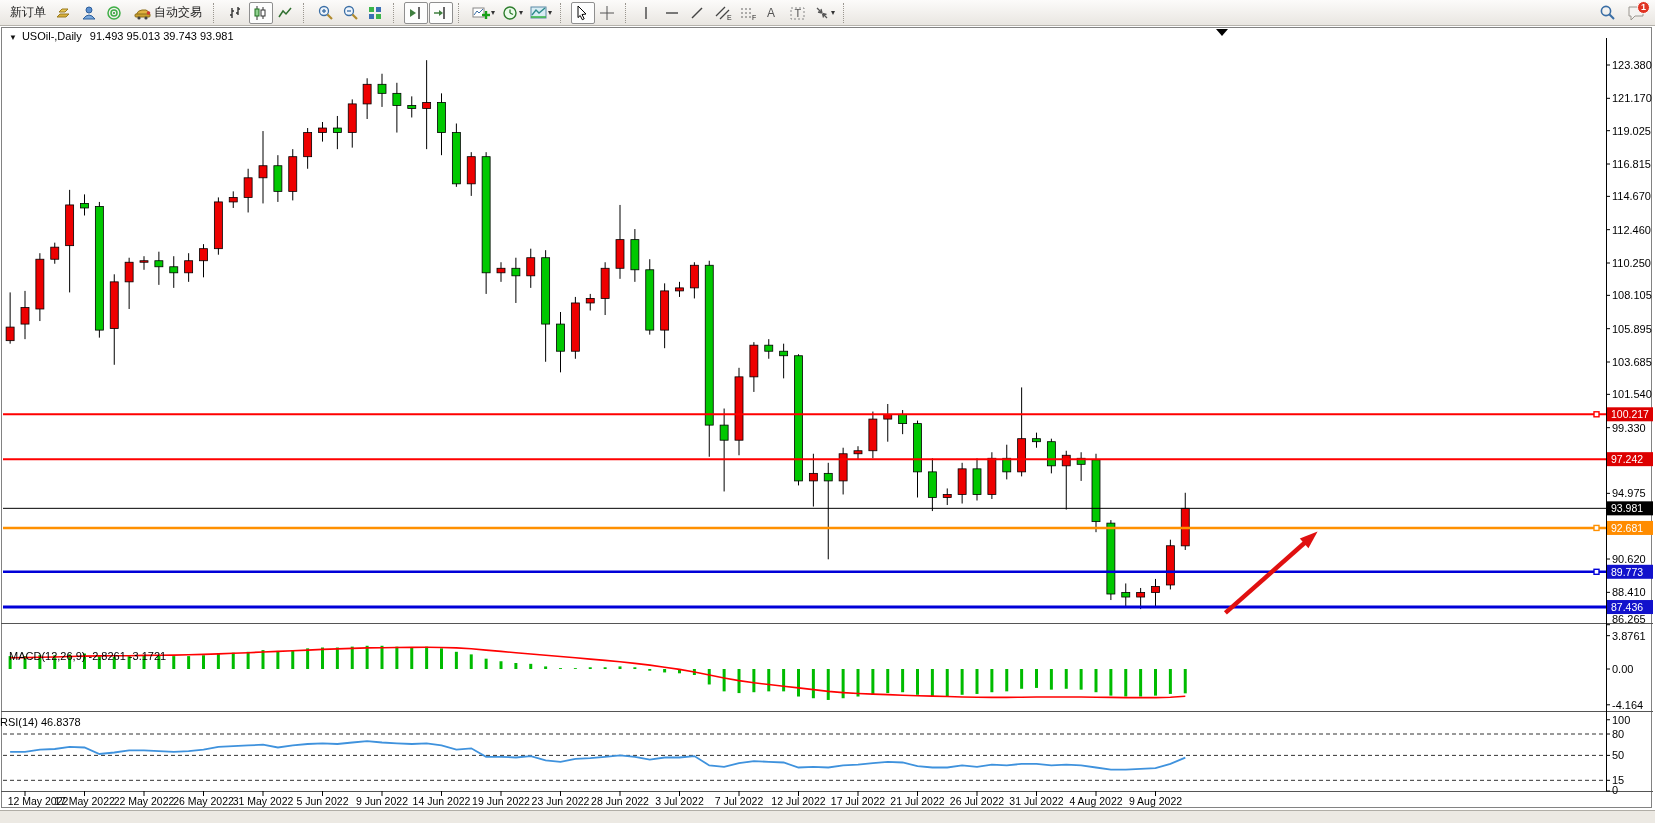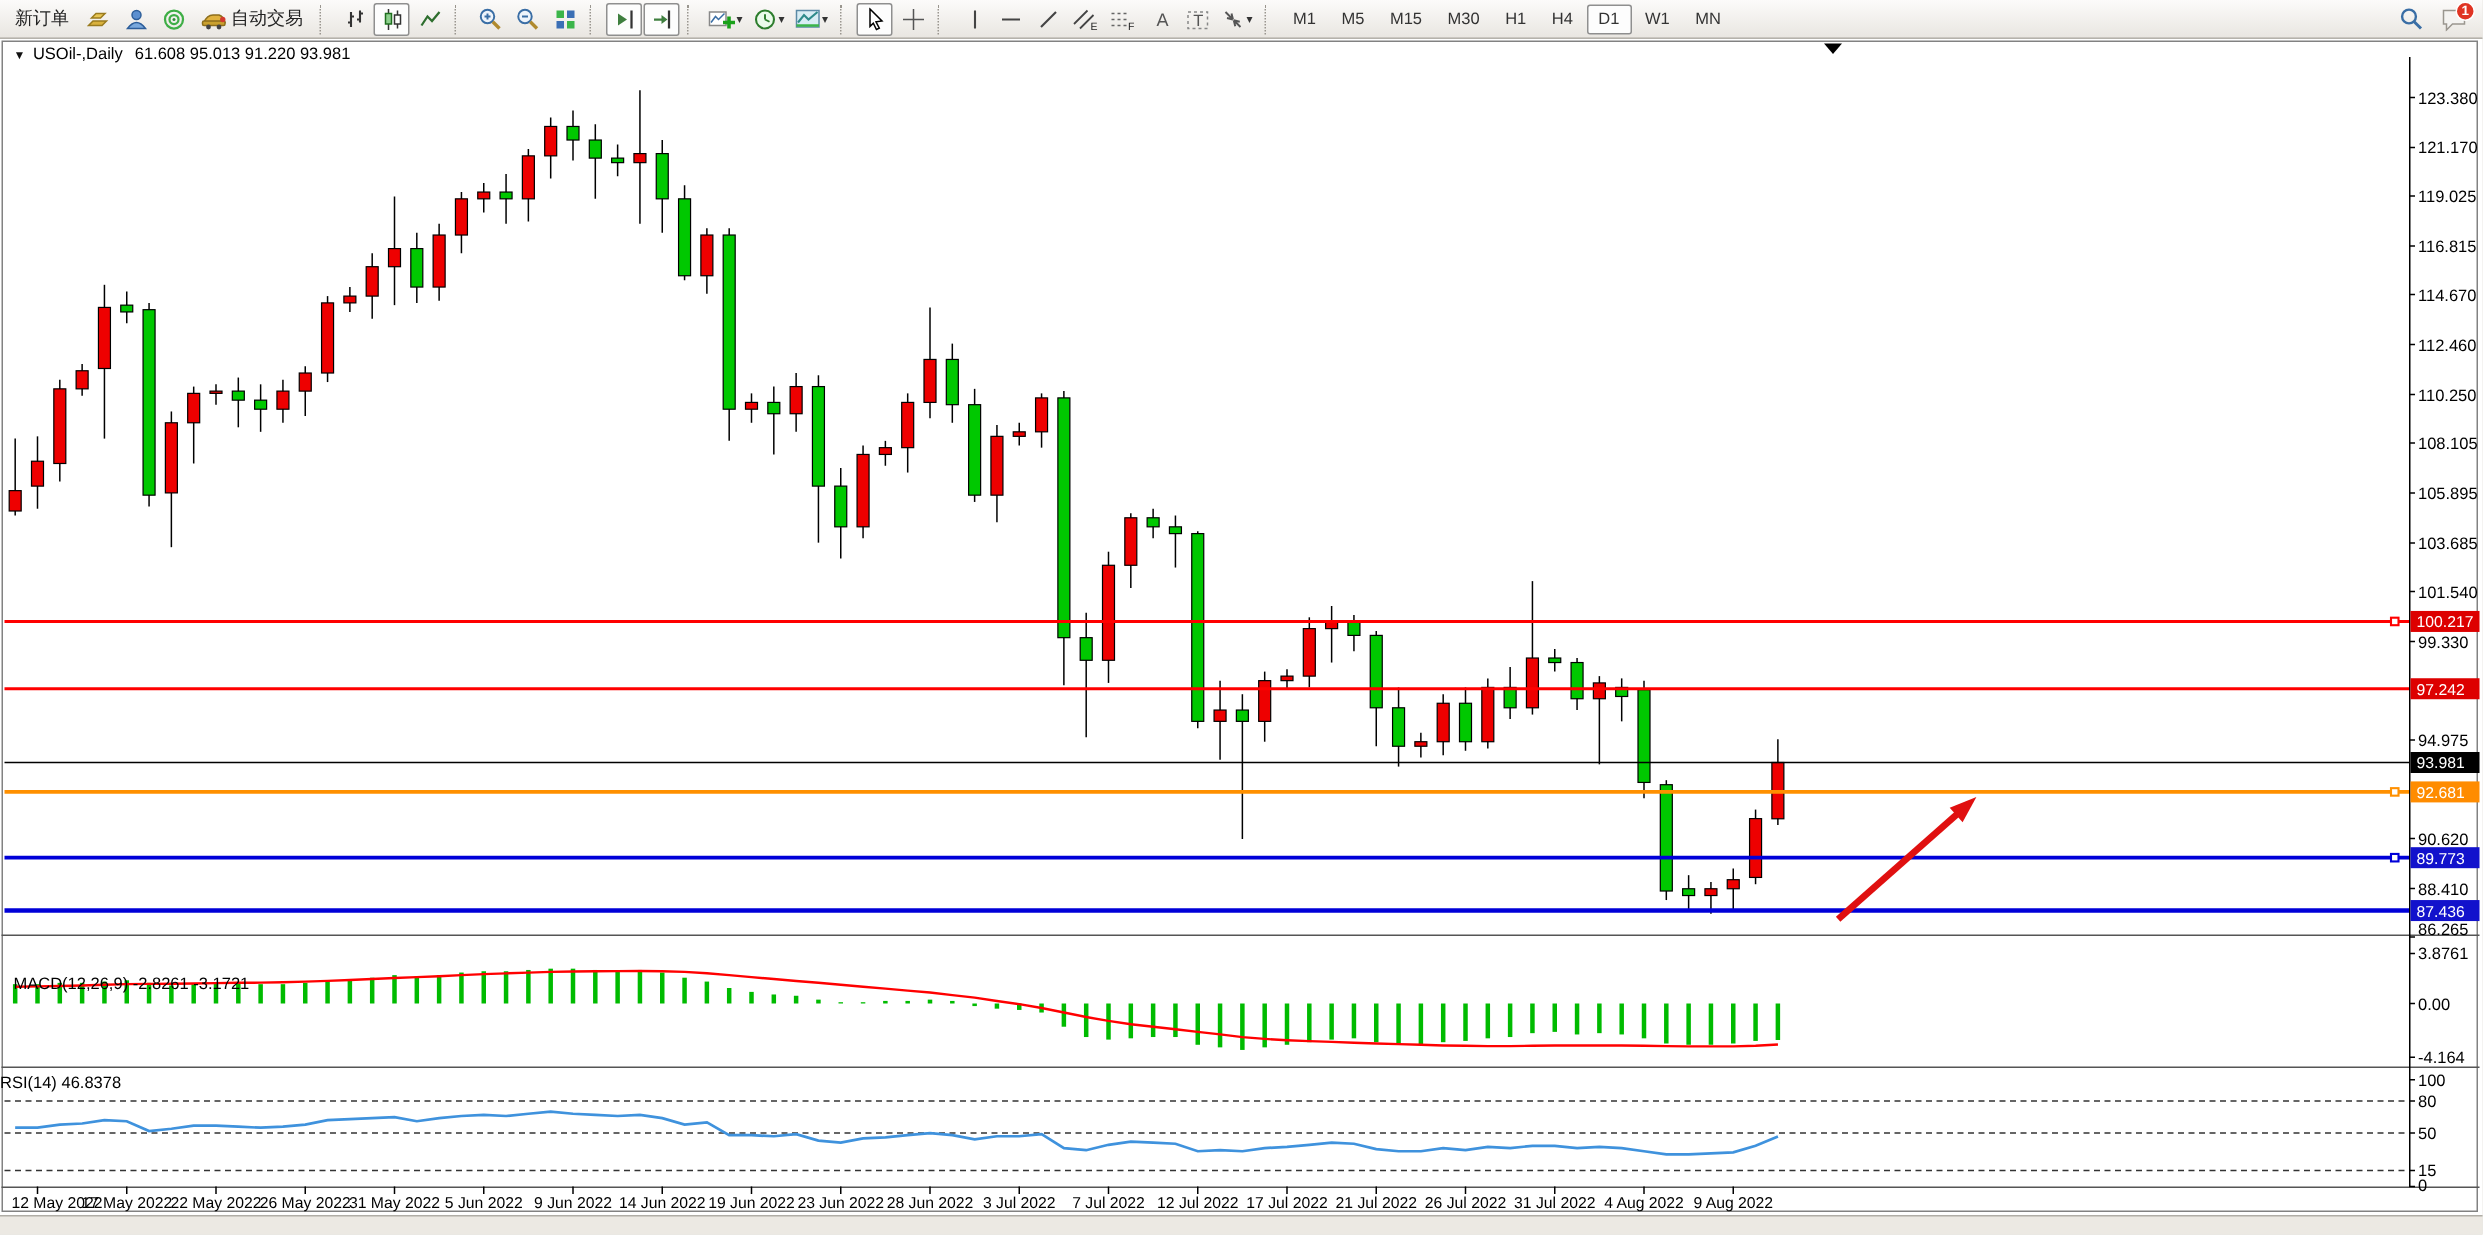--- a/index.html
+++ b/index.html
@@ -3,21 +3,21 @@
 <meta charset="utf-8">
 <style>
   html,body{margin:0;padding:0;}
   body{width:1655px;height:823px;overflow:hidden;background:#d4d0c8;font-family:"Liberation Sans",sans-serif;}
   .app{position:relative;width:1655px;height:823px;}
 
   
   .toolbar{position:absolute;top:0;left:0;width:1655px;height:26px;box-sizing:border-box;
     background:linear-gradient(#fcfbfa,#e9e6e1);border-bottom:1px solid #b5b2ab;
     display:flex;align-items:center;padding:0 4px;gap:1px;}
-  .tb-btn{height:22px;min-width:24px;display:flex;align-items:center;justify-content:flex-end;
+  .tb-btn{height:22px;min-width:24px;display:flex;align-items:center;justify-content:flex-start;
     border:1px solid transparent;border-radius:2px;box-sizing:border-box;padding:0 2px;cursor:default;}
   .tb-btn.pressed{background:#fdfdfd;border-color:#8f8f8f;}
   .tb-btn.textbtn{padding:0 5px;font-size:12px;color:#222;gap:3px;}
   .tb-sep{width:6px;height:20px;border-left:1px dotted #9a968f;margin:0 3px 0 4px;}
   .tb-caret{font-size:8px;color:#333;margin-left:1px;}
   .tf-group{display:flex;align-items:center;gap:1px;}
   .tf-btn{height:20px;padding:2px 7px;font-size:11px;color:#333;display:flex;align-items:center;
     border:1px solid transparent;border-radius:2px;box-sizing:border-box;}
   .tf-btn.pressed{background:#fdfdfd;border-color:#8f8f8f;}
   .tb-right{margin-left:auto;display:flex;align-items:center;gap:6px;padding-right:4px;}
@@ -231,31 +231,20 @@
     <div class="tb-btn">
       <svg width="16" height="16">
           <path d="M3 3 L8 8 M8 8 l-1 -4 M8 8 l-4 -1" stroke="#555" stroke-width="1.3" fill="none"></path>
           <path d="M13 13 L8.5 8.5 M8.5 8.5 l1 4 M8.5 8.5 l4 1" stroke="#555" stroke-width="1.3" fill="none"></path>
         </svg>
       <span class="tb-caret">▾</span>
     </div>
 
     <div class="tb-sep"></div>
 
-    <div class="tf-group" id="tf-group">
-        <div class="tf-btn">M1</div>
-        <div class="tf-btn">M5</div>
-        <div class="tf-btn">M15</div>
-        <div class="tf-btn">M30</div>
-        <div class="tf-btn">H1</div>
-        <div class="tf-btn">H4</div>
-        <div class="tf-btn pressed">D1</div>
-        <div class="tf-btn">W1</div>
-        <div class="tf-btn">MN</div>
-      </div>
 
     <div class="tb-right">
       <div class="tb-btn">
         <svg width="18" height="18">
             <circle cx="8" cy="7" r="4.6" fill="none" stroke="#3a6ea5" stroke-width="1.6"></circle>
             <line x1="11.3" y1="10.3" x2="16" y2="15" stroke="#3a6ea5" stroke-width="2"></line>
           </svg>
       </div>
       <div class="notif-wrap">
         <svg width="18" height="16">
@@ -626,21 +615,21 @@
         <text x="977" y="779" text-anchor="middle" class="xlab">26 Jul 2022</text>
         <line x1="1036.5" y1="765" x2="1036.5" y2="770" stroke="#000"></line>
         <text x="1036.5" y="779" text-anchor="middle" class="xlab">31 Jul 2022</text>
         <line x1="1096" y1="765" x2="1096" y2="770" stroke="#000"></line>
         <text x="1096" y="779" text-anchor="middle" class="xlab">4 Aug 2022</text>
         <line x1="1155.5" y1="765" x2="1155.5" y2="770" stroke="#000"></line>
         <text x="1155.5" y="779" text-anchor="middle" class="xlab">9 Aug 2022</text>
       </svg>
 
     <div class="overlay-label symbol-label">
-      <span class="caret">▼</span><span>USOil-,Daily</span><span class="ohlc">61.608 95.013 91.220 93.981</span>
+      <span class="caret">▼</span><span>USOil-,Daily</span><span class="ohlc">91.493 95.013 39.743 93.981</span>
     </div>
     <div class="overlay-label macd-label">
       <span>MACD(12,26,9)</span>&nbsp;<span>-2.8261 -3.1721</span>
     </div>
     <div class="overlay-label rsi-label">
       <span>RSI(14)</span>&nbsp;<span>46.8378</span>
     </div>
   </div>
 
   <div class="statusbar"></div>

